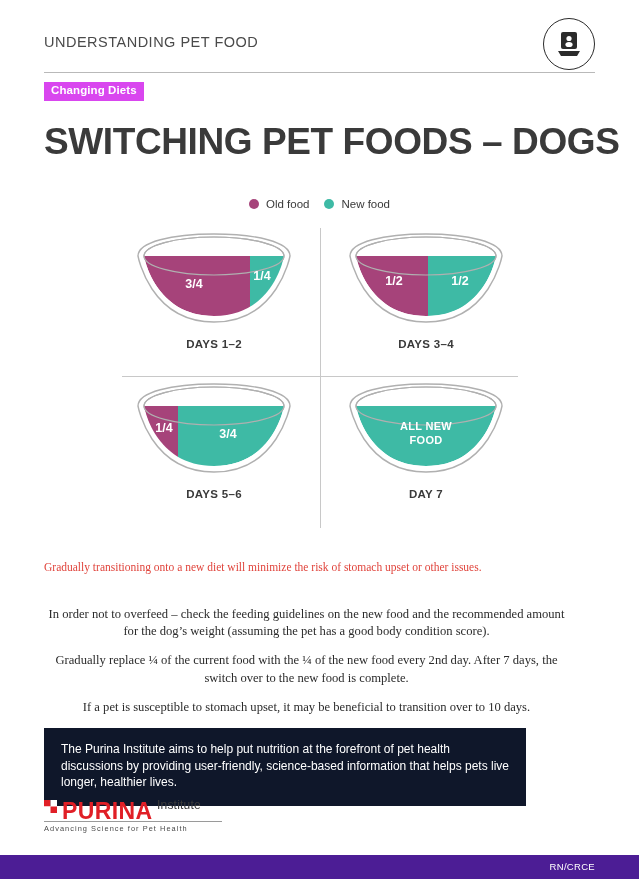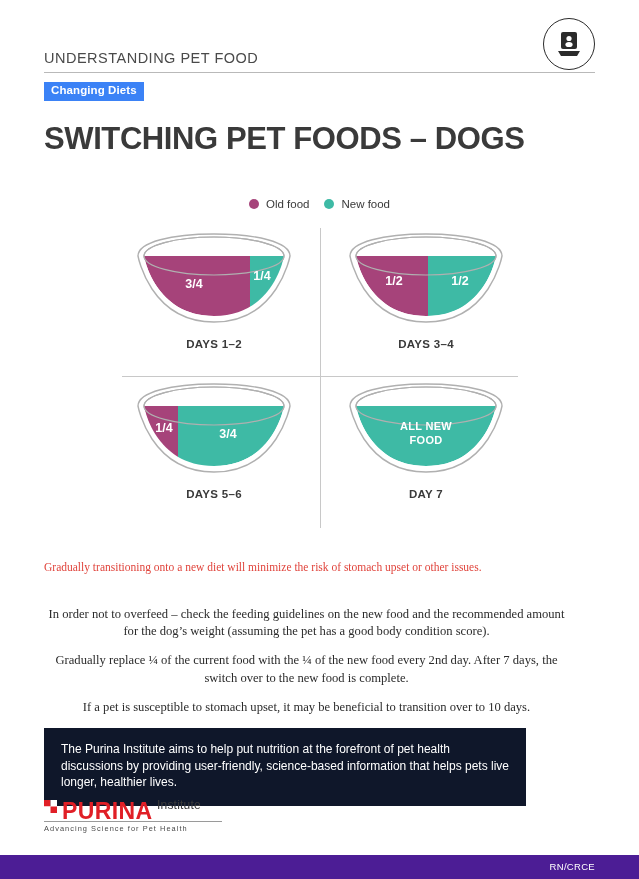--- a/index.html
+++ b/index.html
@@ -31,21 +31,20 @@
     height: 50px;
   }
   .header-title {
     position: absolute;
     left: 0;
     top: 16px;
     font-size: 14.5px;
     letter-spacing: 0.5px;
     color: #4a4a4a;
     font-weight: 400;
-    margin-top: 16px;
   }
   .header-logo {
     position: absolute;
     right: 0;
     top: 0;
     width: 52px;
     height: 52px;
     border-radius: 50%;
     border: 1.5px solid #2b2b2b;
     box-sizing: border-box;
@@ -63,35 +62,35 @@
     width: 551px;
     height: 1px;
     background: #b9b9b9;
   }
 
   
   .tag {
     position: absolute;
     left: 44px;
     top: 82px;
-    background: #3b82f6;
+    background: #d946ef;
     color: #ffffff;
     font-size: 11.5px;
     font-weight: bold;
     padding: 3px 7px 4px 7px;
     line-height: 1;
     letter-spacing: 0.1px;
   }
 
   
   .doc-title {
     position: absolute;
     left: 44px;
     top: 122px;
-    font-size: 31px;
+    font-size: 37px;
     font-weight: bold;
     color: #3a3a3a;
     letter-spacing: -0.4px;
     line-height: 1.1;
   }
 
   
   .legend {
     position: absolute;
     left: 0;

